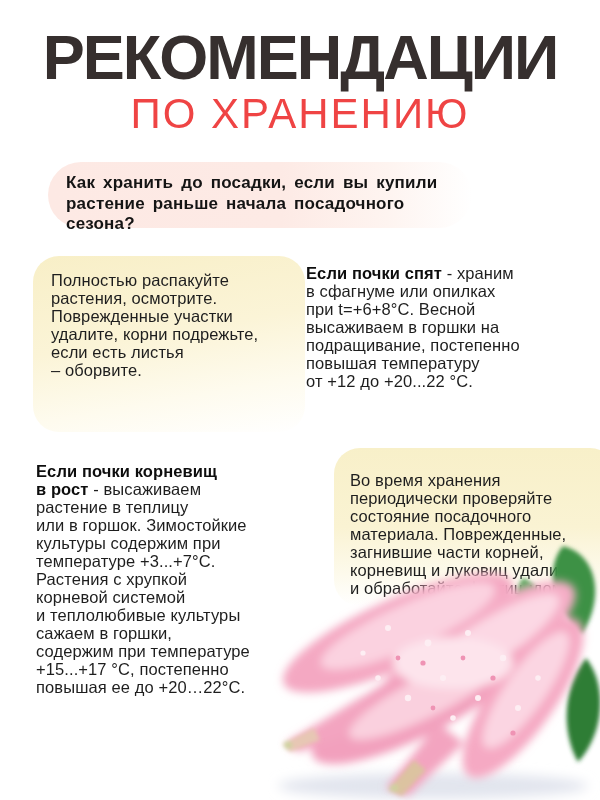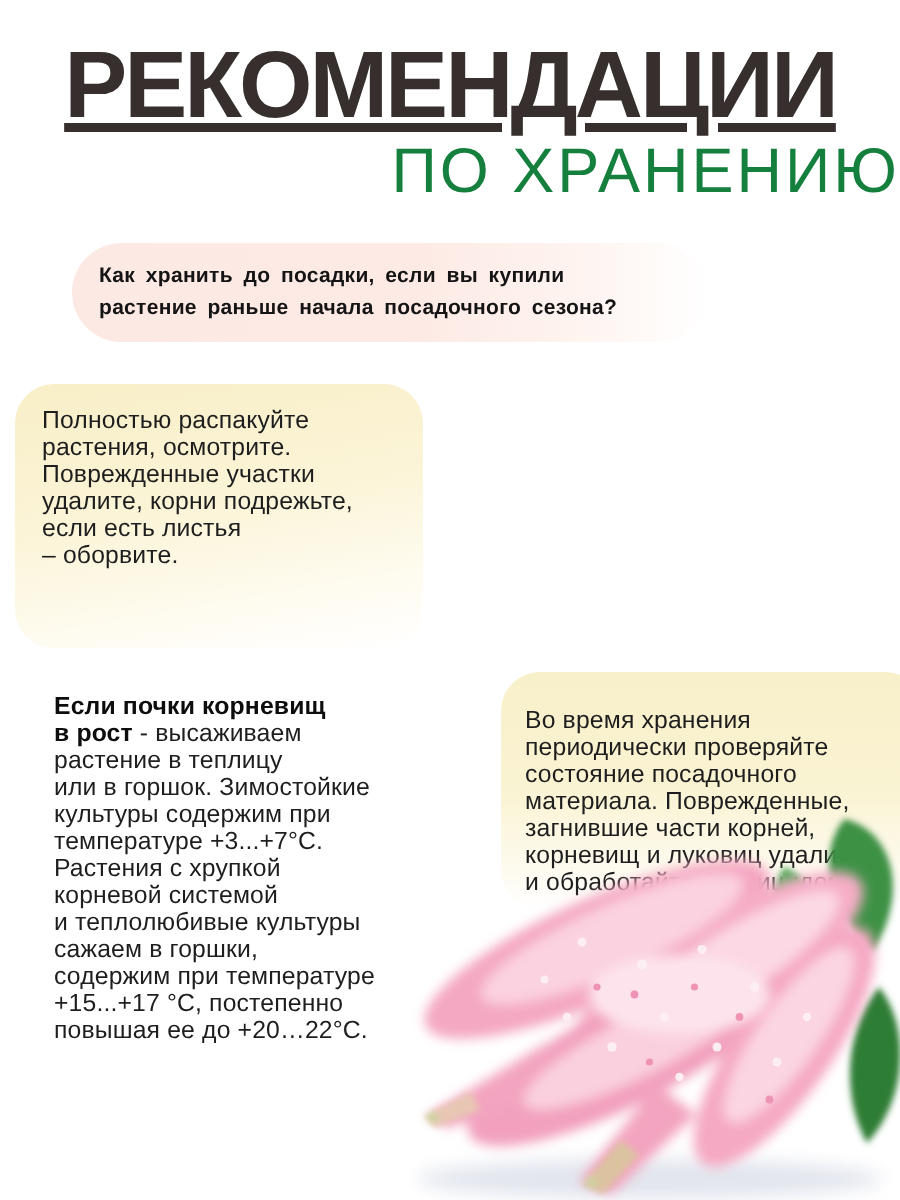--- a/index.html
+++ b/index.html
@@ -3,42 +3,42 @@
 <meta charset="utf-8">
 <style>
   html,body { margin:0; padding:0; background:#ffffff; }
   .canvas {
     position:relative; width:600px; height:800px; background:#ffffff;
     font-family:"Liberation Sans", sans-serif; overflow:hidden; color:#1e1e1e;
   }
   .title {
     position:absolute; top:26px; left:0; width:600px; text-align:center;
     font-size:63px; font-weight:700; letter-spacing:-2px; color:#362f2e;
-    line-height:62px; white-space:nowrap;text-decoration:underline;
+    line-height:62px; white-space:nowrap;
   }
   .subtitle {
-    position:absolute; top:90px; left:0; width:600px; text-align:right;
-    font-size:42px; font-weight:400; letter-spacing:2px; color:#15803d;
+    position:absolute; top:90px; left:0; width:600px; text-align:center;
+    font-size:42px; font-weight:400; letter-spacing:2px; color:#ef4444;
     line-height:48px; white-space:nowrap;
   }
   .question-pill {
     position:absolute; left:48px; top:162px; width:424px; height:66px;
     border-radius:33px;
     background:linear-gradient(90deg, #fde9e4 0%, #fdeae5 55%, #fef4f0 80%, rgba(255,255,255,0) 100%);
   }
   .question-text {
     position:absolute; left:18px; top:11px; width:390px;
-    font-size:14px; font-weight:700; line-height:20.5px; color:#141414;
+    font-size:17px; font-weight:700; line-height:20.5px; color:#141414;
     letter-spacing:0.2px; word-spacing:3px; white-space:pre-line;
   }
   .card {
     position:absolute; border-radius:26px;
   }
   .card.yellow-tl {
-    left:10px; top:256px; width:272px; height:176px;
+    left:33px; top:256px; width:272px; height:176px;
     background:linear-gradient(170deg, #f8efc7 0%, #fbf4d7 45%, #fefbee 75%, rgba(255,255,255,0) 100%);
   }
   .card.yellow-br {
     left:298px; top:448px; width:282px; height:158px;
     background:linear-gradient(180deg, #f8f0c9 0%, #faf3d3 50%, #fdfaec 80%, rgba(255,255,255,0) 100%);
     margin-left:36px;
   }
   .body-text {
     font-size:16.5px; line-height:18px; letter-spacing:0.1px;
     color:#1e1e1e; white-space:pre-line;
@@ -65,20 +65,27 @@
 
   <div class="card yellow-tl">
     <div class="body-text pad-tl">Полностью распакуйте
 растения, осмотрите.
 Поврежденные участки
 удалите, корни подрежьте,
 если есть листья
 – оборвите.</div>
   </div>
 
+  <div class="body-text block-topright"><b>Если почки спят</b><span> - храним
+в сфагнуме или опилках
+при t=+6+8°C. Весной
+высаживаем в горшки на
+подращивание, постепенно
+повышая температуру
+от +12 до +20...22 °С.</span></div>
 
   <div class="body-text block-bottomleft"><b>Если почки корневищ
 в рост</b><span> - высаживаем
 растение в теплицу
 или в горшок. Зимостойкие
 культуры содержим при
 температуре +3...+7°С.
 Растения с хрупкой
 корневой системой
 и теплолюбивые культуры

